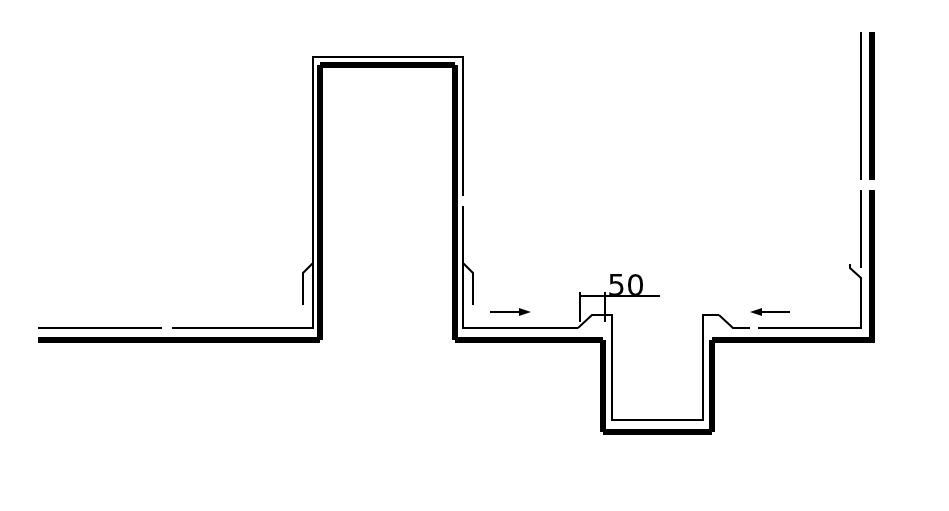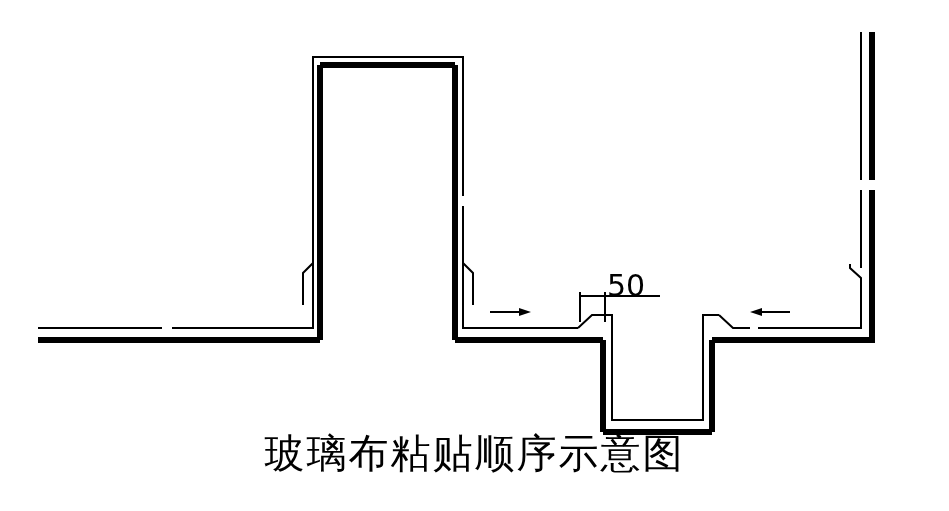--- a/index.html
+++ b/index.html
@@ -132,15 +132,14 @@
 
       <path d="M 580 296 L 660 296"></path>
 
       <path d="M 580 292 L 580 300"></path>
     </g>
 
   </svg>
 
   <div class="dim-label">50</div>
 
-  <div class="caption">玻璃布粘贴顺序示意图</div>
 
 </div>
 
 </body></html>

